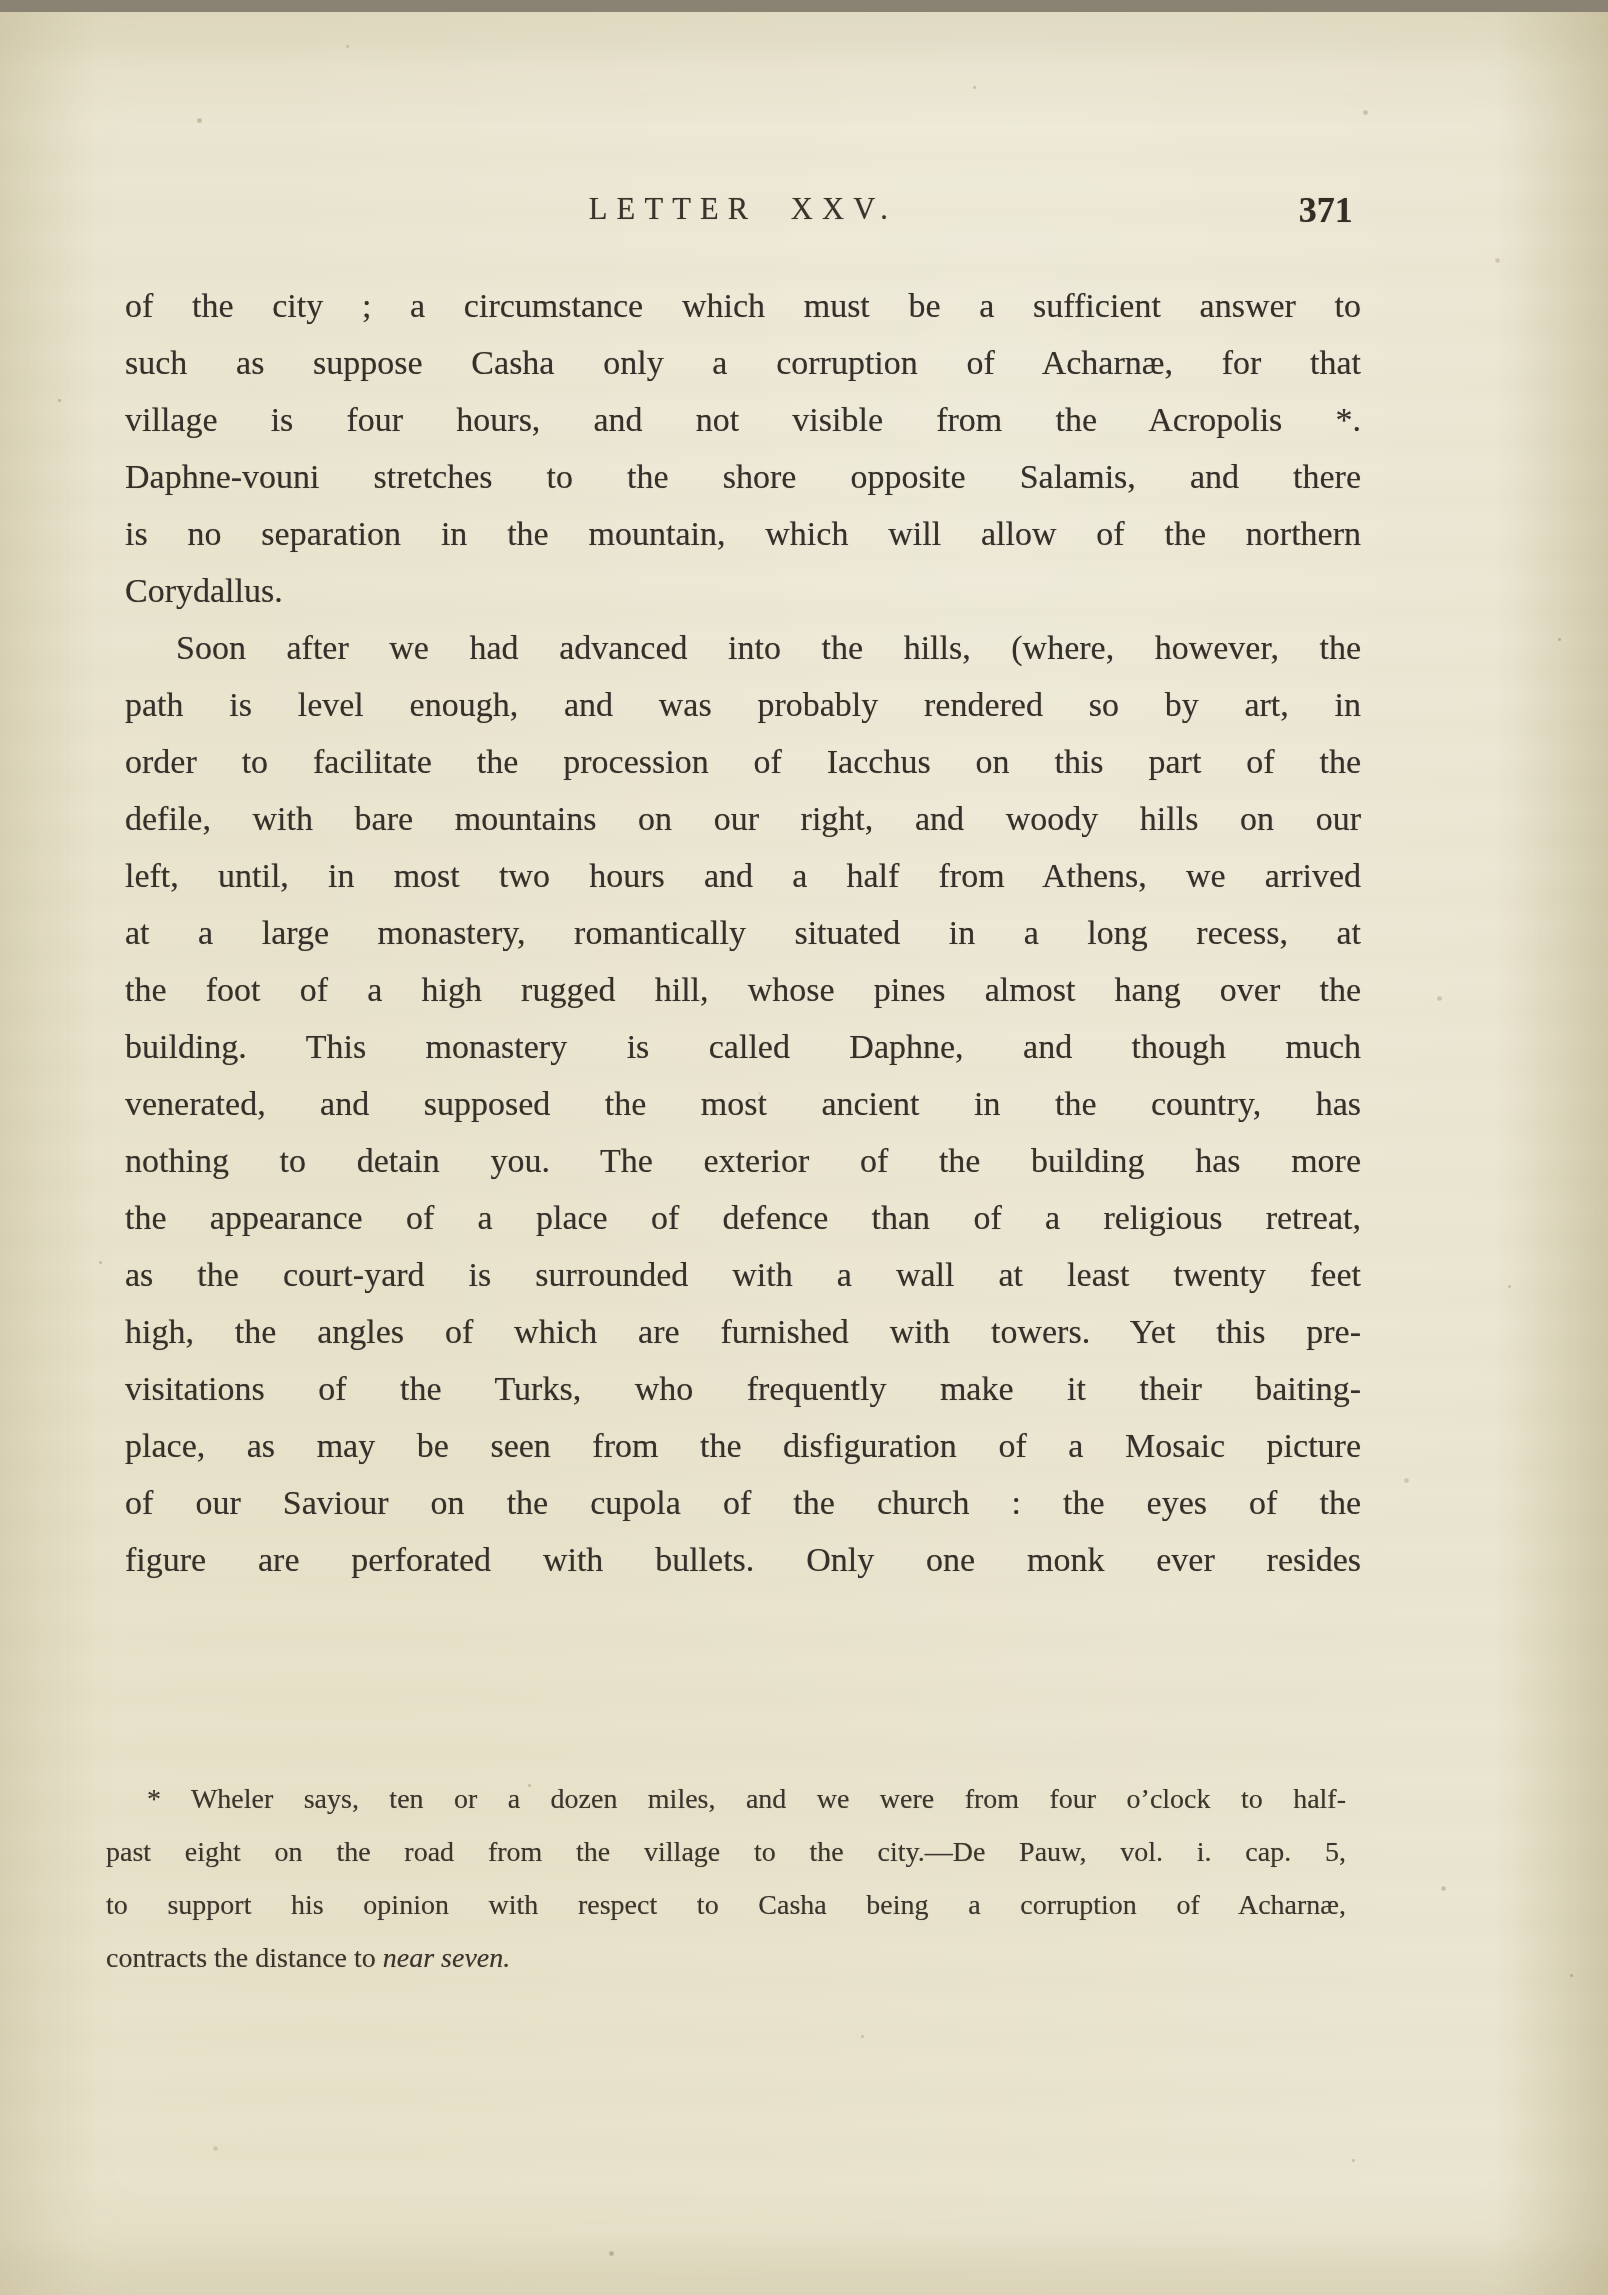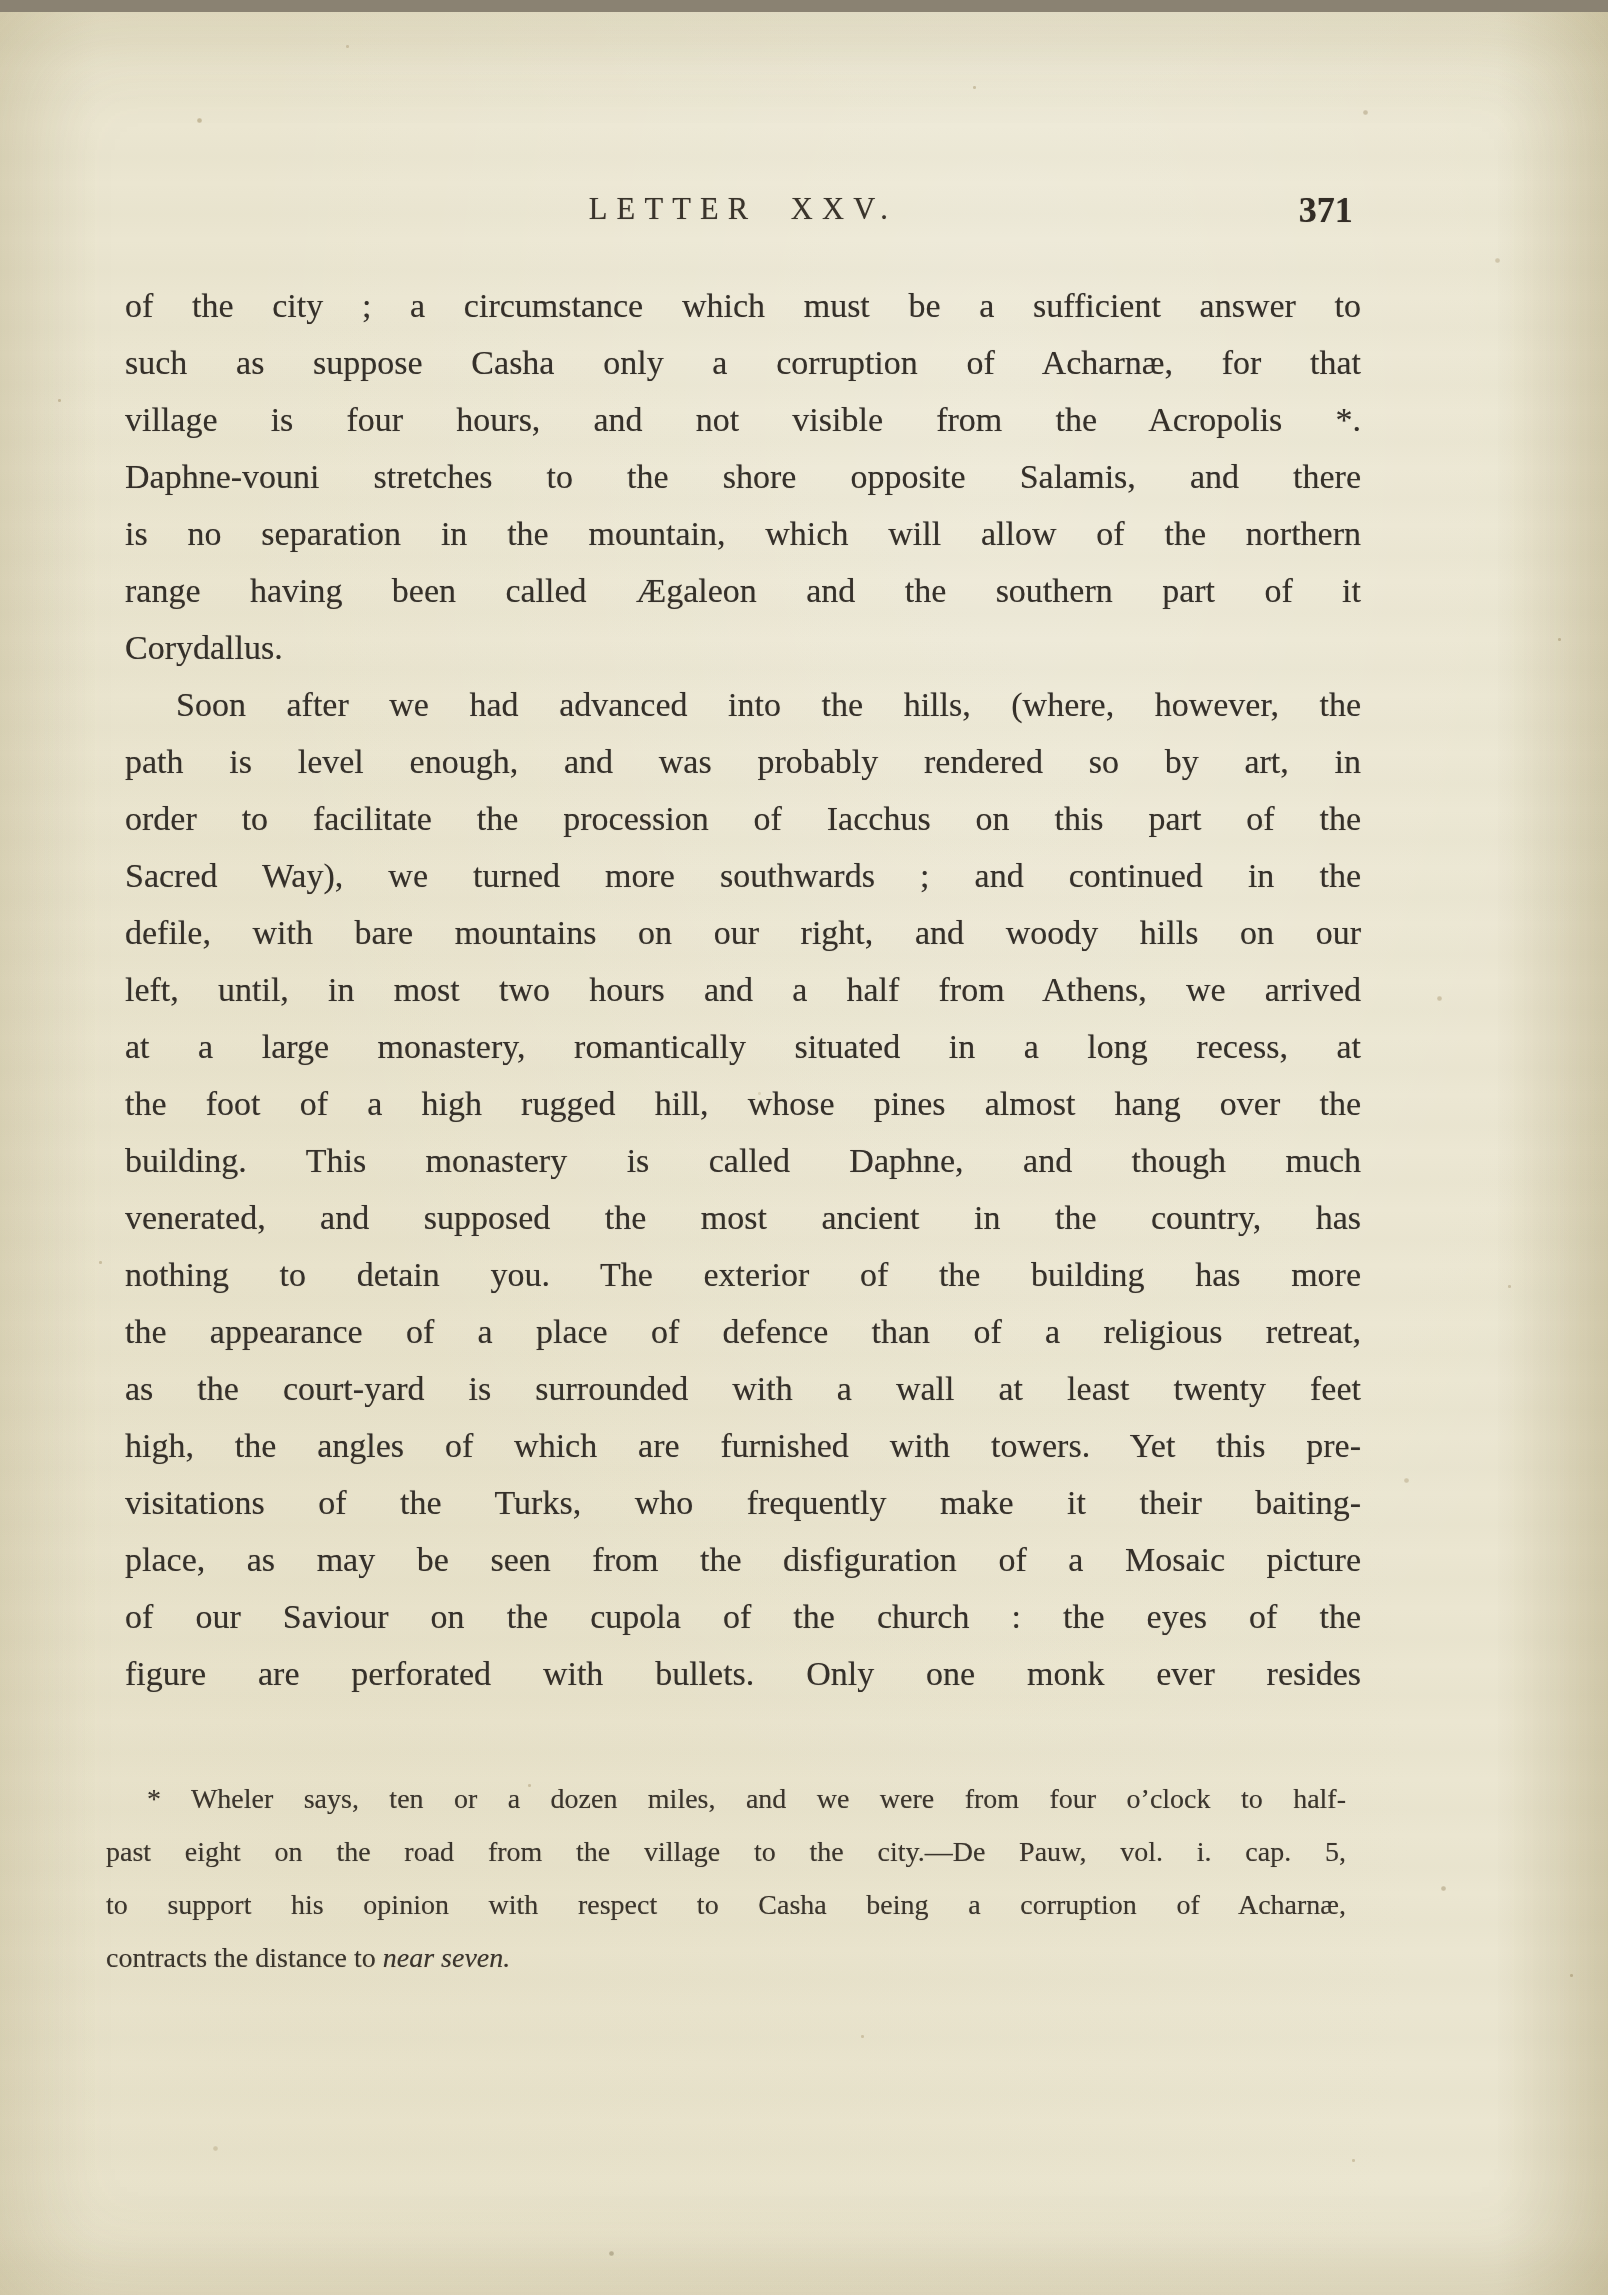--- a/index.html
+++ b/index.html
@@ -114,26 +114,24 @@
     <span class="running-title">LETTER XXV.</span>
     <span class="page-number">371</span>
   </div>
 
   <div class="body-text">
       <div class="line">of the city ; a circumstance which must be a sufficient answer to</div>
       <div class="line">such as suppose Casha only a corruption of Acharnæ, for that</div>
       <div class="line">village is four hours, and not visible from the Acropolis *.</div>
       <div class="line">Daphne-vouni stretches to the shore opposite Salamis, and there</div>
       <div class="line">is no separation in the mountain, which will allow of the northern</div>
-      <div class="line">range having been called Ægaleon and the southern part of it</div>
       <div class="line no-justify">Corydallus.</div>
       <div class="line indent">Soon after we had advanced into the hills, (where, however, the</div>
       <div class="line">path is level enough, and was probably rendered so by art, in</div>
       <div class="line">order to facilitate the procession of Iacchus on this part of the</div>
-      <div class="line">Sacred Way), we turned more southwards ; and continued in the</div>
       <div class="line">defile, with bare mountains on our right, and woody hills on our</div>
       <div class="line">left, until, in most two hours and a half from Athens, we arrived</div>
       <div class="line">at a large monastery, romantically situated in a long recess, at</div>
       <div class="line">the foot of a high rugged hill, whose pines almost hang over the</div>
       <div class="line">building.  This monastery is called Daphne, and though much</div>
       <div class="line">venerated, and supposed the most ancient in the country, has</div>
       <div class="line">nothing to detain you.  The exterior of the building has more</div>
       <div class="line">the appearance of a place of defence than of a religious retreat,</div>
       <div class="line">as the court-yard is surrounded with a wall at least twenty feet</div>
       <div class="line">high, the angles of which are furnished with towers.   Yet this pre-</div>

